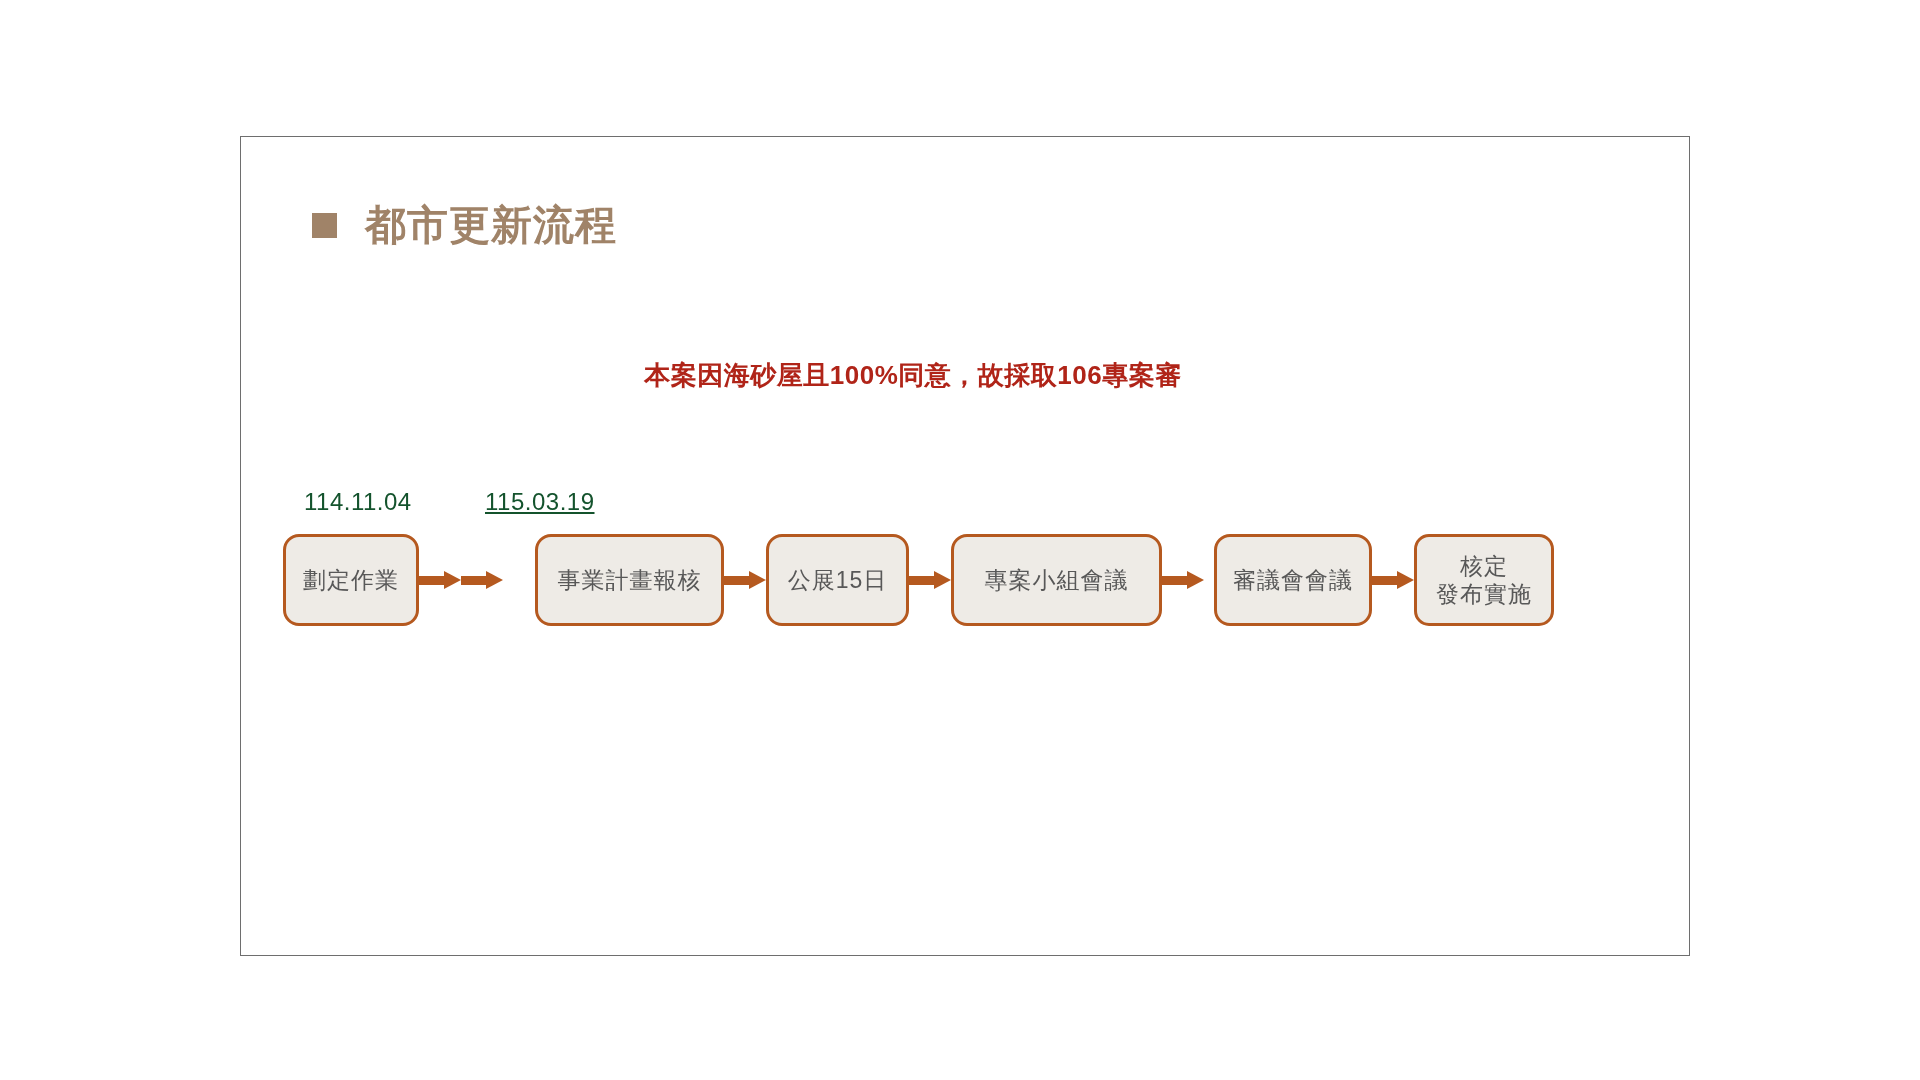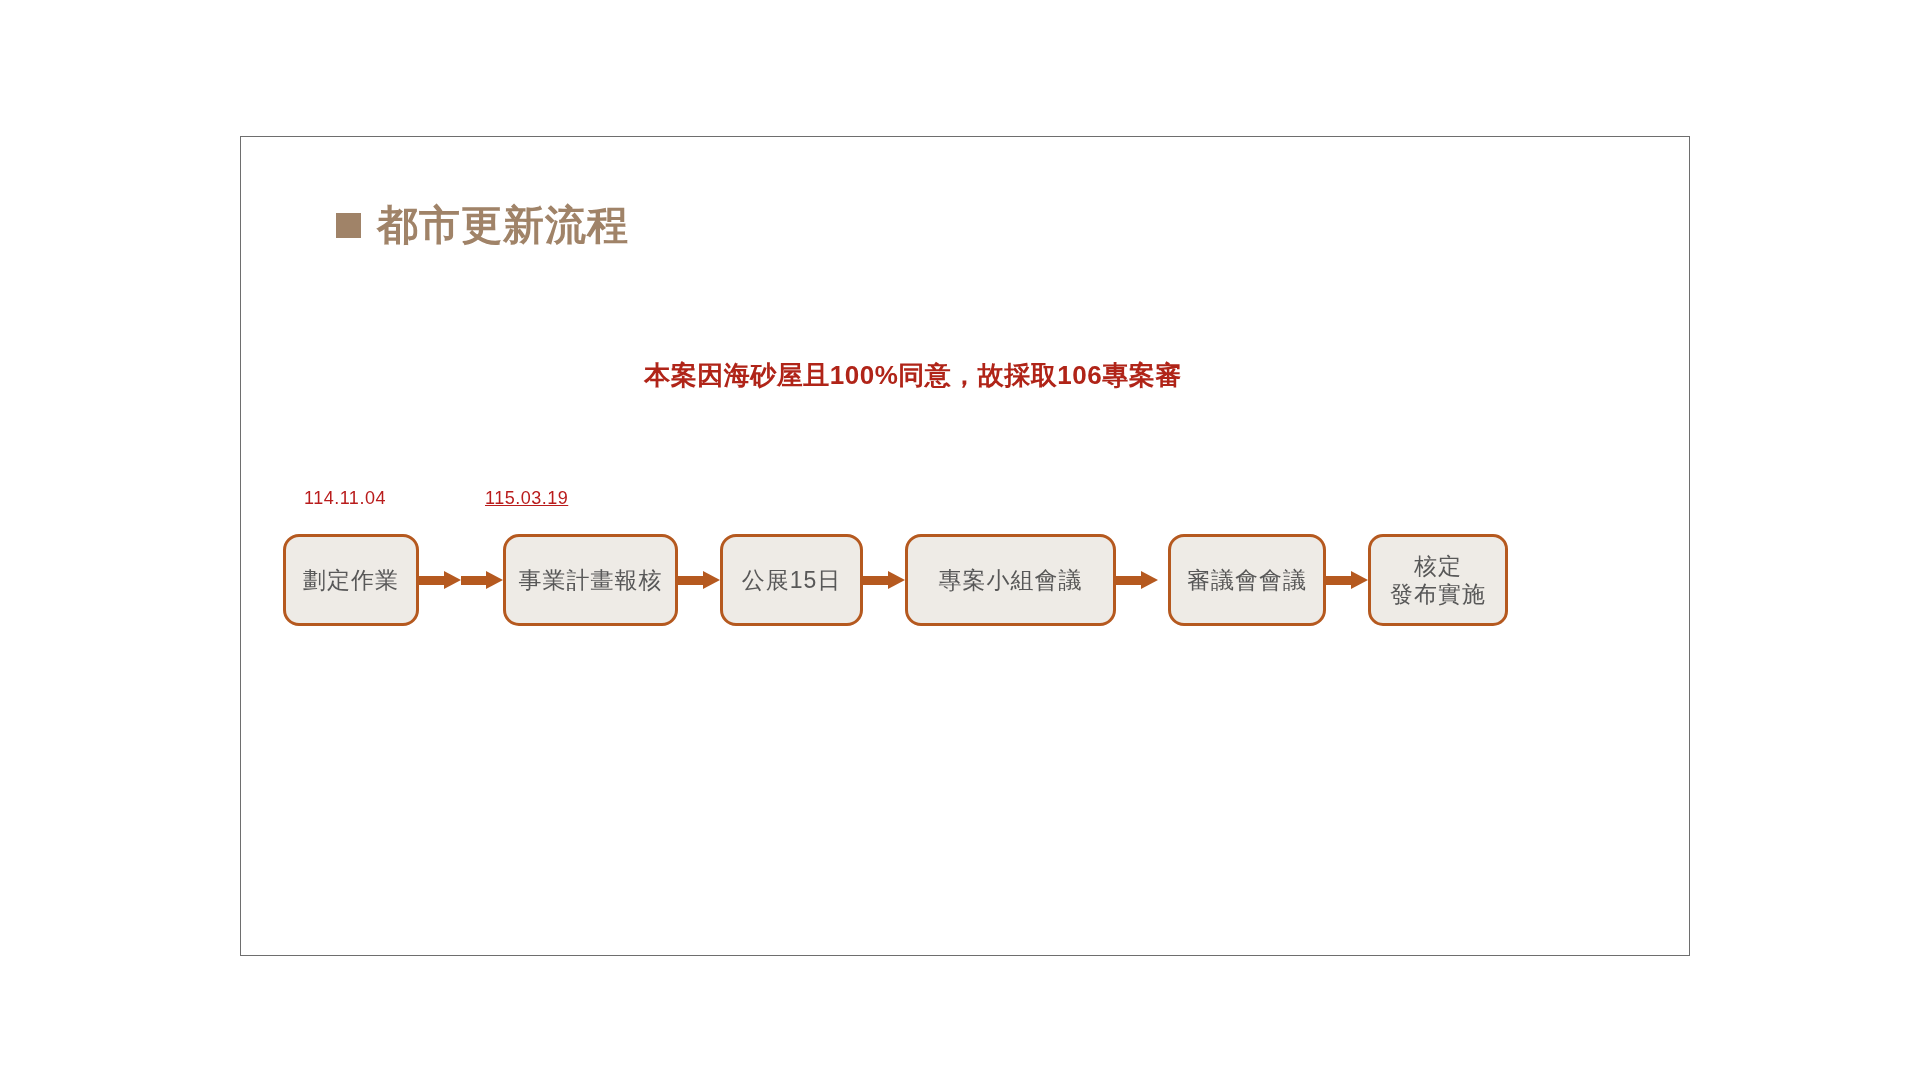--- a/index.html
+++ b/index.html
@@ -29,25 +29,25 @@
     width: 1450px;
     height: 820px;
     border: 1px solid #6e6e6e;
     background: #ffffff;
     box-sizing: border-box;
   }
 
   
   #title-row {
     position: absolute;
-    left: 336px;
+    left: 312px;
     top: 205px;
     display: flex;
     align-items: center;
-    gap: 16px;
+    gap: 28px;
   }
   #title-bullet {
     width: 25px;
     height: 25px;
     background: #A08368;
     flex: none;
   }
   #title-text {
     font-size: 41px;
     font-weight: 700;
@@ -100,21 +100,21 @@
     color: #585858;
     line-height: 1.22;
     text-align: center;
     letter-spacing: 1px;
     white-space: pre-line;
   }
 
   
   .flow-node.w1 { width: 136px; }
   .flow-node.w2 { width: 158px; }
-  .flow-node.w3 { width: 175px; }
+  .flow-node.w3 { width: 189px; margin-left: 32px; }
   .flow-node.w4 { width: 143px; }
   .flow-node.w5 { width: 211px; }
   .flow-node.w6 { width: 158px; margin-left: 10px; }
   .flow-node.w7 { width: 140px; border-radius: 15px; }
 
   
   .flow-arrow {
     position: relative;
     flex: none;
     width: 42px;
@@ -136,23 +136,23 @@
     width: 0;
     height: 0;
     border-top: 9px solid transparent;
     border-bottom: 9px solid transparent;
     border-left: 17px solid #B5591F;
   }
 
   
   .date-label {
     position: absolute;
-    font-size: 18px;
+    font-size: 24px;
     font-weight: 500;
-    color: #b91c1c;
+    color: #14532d;
     white-space: nowrap;
     letter-spacing: 0.5px;
   }
   #date-label-1 { left: 304px; top: 488px; }
   #date-label-2 { left: 485px; top: 488px; text-decoration: underline; }
 </style>
 </head>
 <body>
 
 <div id="slide-canvas">

